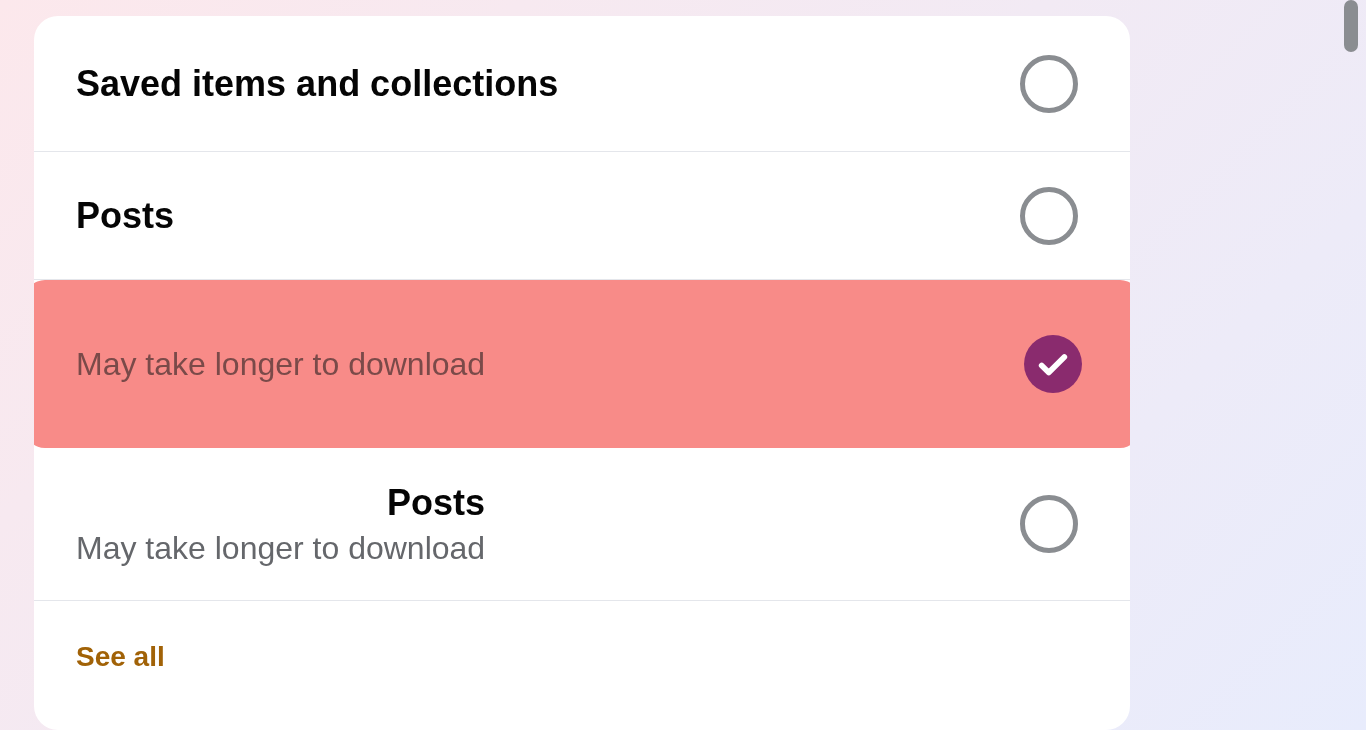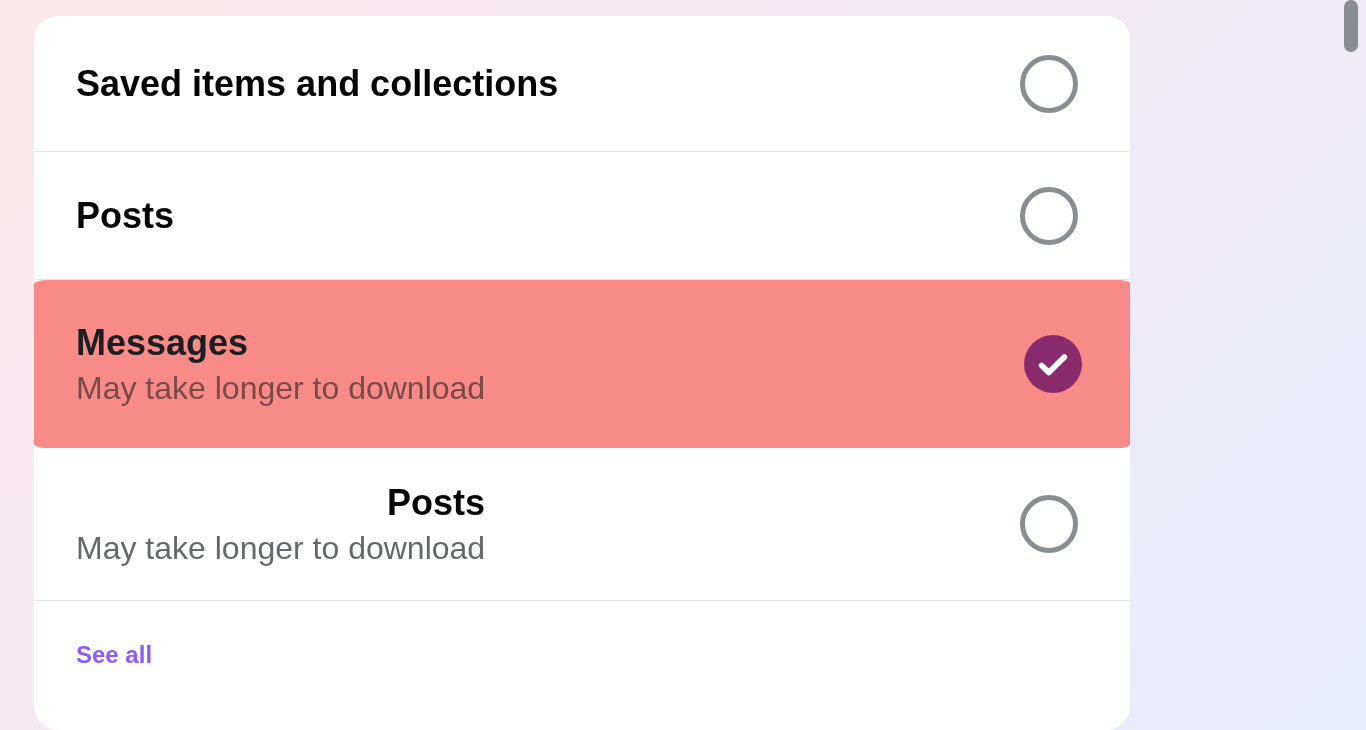--- a/index.html
+++ b/index.html
@@ -90,23 +90,23 @@
       flex-shrink: 0;
     }
     .radio-checked svg {
       width: 34px;
       height: 34px;
     }
     .see-all-row {
       padding: 40px 42px;
     }
     .see-all-link {
-      font-size: 24px;
+      font-size: 28px;
       font-weight: 600;
-      color: #8b5cf6;
+      color: #a16207;
       cursor: pointer;
     }
     .scrollbar {
       position: absolute;
       right: 8px;
       top: 0;
       width: 14px;
       height: 52px;
       background: #8a8d91;
       border-radius: 7px;
@@ -125,21 +125,20 @@
 
   <div class="list-item item-single" style="height:128px;">
     <div class="item-content">
       <span class="item-title">Posts</span>
     </div>
     <div class="radio"></div>
   </div>
 
   <div class="list-item highlighted">
     <div class="item-content">
-      <span class="item-title">Messages</span>
       <span class="item-subtitle">May take longer to download</span>
     </div>
     <div class="radio-checked">
       <svg viewBox="0 0 24 24" fill="none" stroke="#ffffff" stroke-width="4" stroke-linecap="round" stroke-linejoin="round">
         <polyline points="4 13 9 18 20 7"></polyline>
       </svg>
     </div>
   </div>
 
   <div class="list-item item-double">

